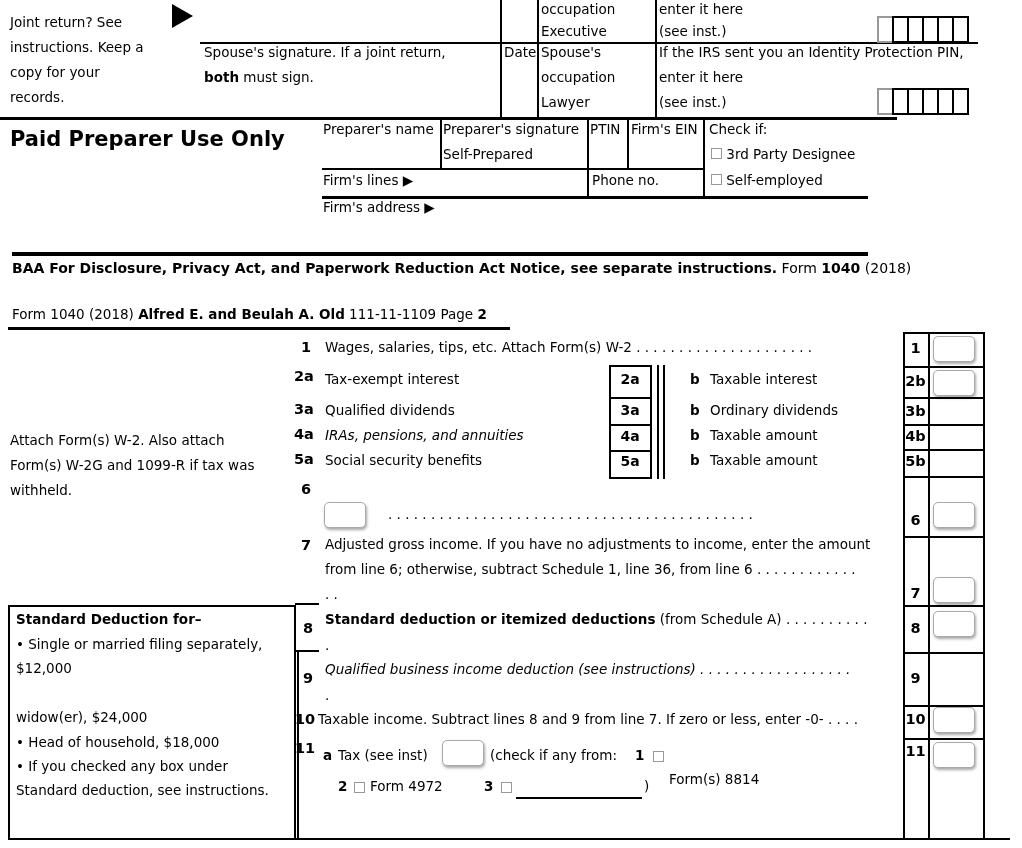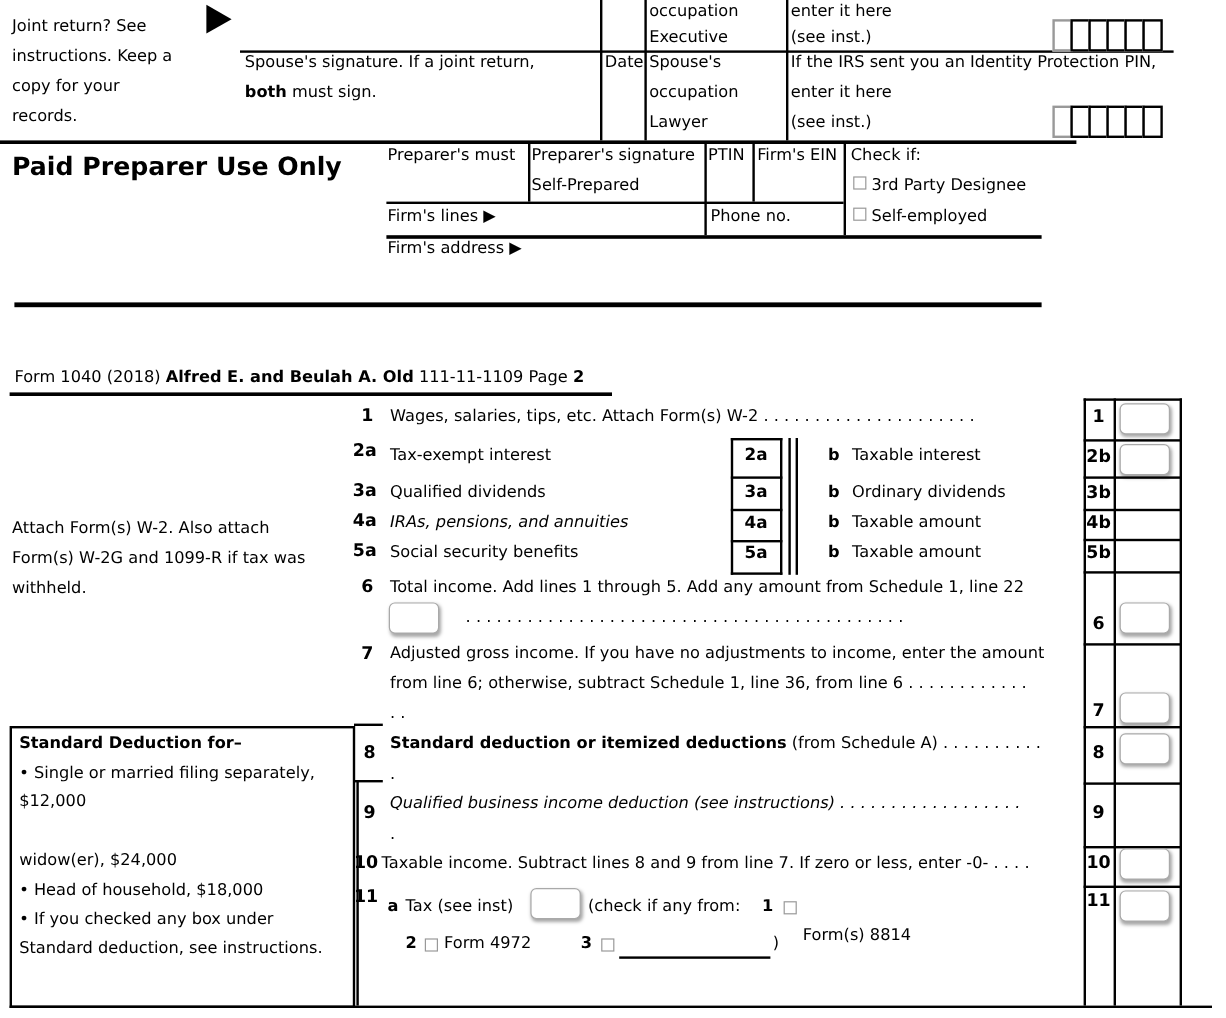--- a/index.html
+++ b/index.html
@@ -76,35 +76,41 @@
 
   <div class="abs b" style="left:10px;top:127px;font-size:21px;">Paid Preparer Use Only</div>
 
   <div class="ln" style="left:440px;top:120px;width:2px;height:48px;"></div>
   <div class="ln" style="left:587px;top:120px;width:2px;height:76px;"></div>
   <div class="ln" style="left:627px;top:120px;width:2px;height:48px;"></div>
   <div class="ln" style="left:703px;top:120px;width:2px;height:76px;"></div>
   <div class="ln" style="left:322px;top:168px;width:381px;height:2px;"></div>
   <div class="ln" style="left:322px;top:196px;width:546px;height:3px;"></div>
 
-  <div class="abs" style="left:323px;top:121px;">Preparer's must</div>
+  <div class="abs" style="left:323px;top:121px;">Preparer's name</div>
   <div class="abs" style="left:443px;top:121px;">Preparer's signature</div>
   <div class="abs" style="left:443px;top:146px;">Self-Prepared</div>
   <div class="abs" style="left:590px;top:121px;">PTIN</div>
   <div class="abs" style="left:631px;top:121px;">Firm's EIN</div>
   <div class="abs" style="left:709px;top:121px;">Check if:</div>
 
   <div class="abs" style="left:711px;top:146px;"><span class="cb"></span> <span>3rd Party Designee</span></div>
   <div class="abs" style="left:711px;top:172px;"><span class="cb"></span> <span>Self-employed</span></div>
 
   <div class="abs" style="left:323px;top:172px;">Firm's lines ▶</div>
   <div class="abs" style="left:592px;top:172px;">Phone no.</div>
   <div class="abs" style="left:323px;top:199px;">Firm's address ▶</div>
 
   <div class="ln" style="left:12px;top:252px;width:856px;height:4px;"></div>
+  <div class="abs" style="left:12px;top:260px;font-size:14px;">
+    <span class="b">BAA For Disclosure, Privacy Act, and Paperwork Reduction Act Notice, see separate instructions.</span>
+    <span>Form</span>
+    <span class="b">1040</span>
+    <span>(2018)</span>
+  </div>
 
   <div class="abs" style="left:12px;top:306px;">
     <span>Form 1040 (2018)</span>
     <span class="b">Alfred E. and Beulah A. Old</span>
     <span>111-11-1109</span>
     <span>Page</span>
     <span class="b">2</span>
   </div>
   <div class="ln" style="left:8px;top:327px;width:502px;height:3px;"></div>
 
@@ -159,21 +165,20 @@
 
   <div class="abs b" style="left:690px;top:371px;">b</div>
   <div class="abs" style="left:710px;top:371px;">Taxable interest</div>
   <div class="abs b" style="left:690px;top:402px;">b</div>
   <div class="abs" style="left:710px;top:402px;">Ordinary dividends</div>
   <div class="abs b" style="left:690px;top:427px;">b</div>
   <div class="abs" style="left:710px;top:427px;">Taxable amount</div>
   <div class="abs b" style="left:690px;top:452px;">b</div>
   <div class="abs" style="left:710px;top:452px;">Taxable amount</div>
 
-  <div class="abs" style="left:325px;top:481px;">Total income. Add lines 1 through 5. Add any amount from Schedule 1, line 22</div>
   <input class="inp" style="left: 324px; top: 502px;">
   <div class="abs" style="left:388px;top:506px;">. . . . . . . . . . . . . . . . . . . . . . . . . . . . . . . . . . . . . . . . . . .</div>
 
   <div class="abs" style="left:325px;top:536px;">Adjusted gross income. If you have no adjustments to income, enter the amount</div>
   <div class="abs" style="left:325px;top:561px;">from line 6; otherwise, subtract Schedule 1, line 36, from line 6 . . . . . . . . . . . .</div>
   <div class="abs" style="left:325px;top:586px;">. .</div>
 
   <div class="abs" style="left:325px;top:611px;">
     <span class="b">Standard deduction or itemized deductions</span>
     <span>(from Schedule A) . . . . . . . . . .</span>

